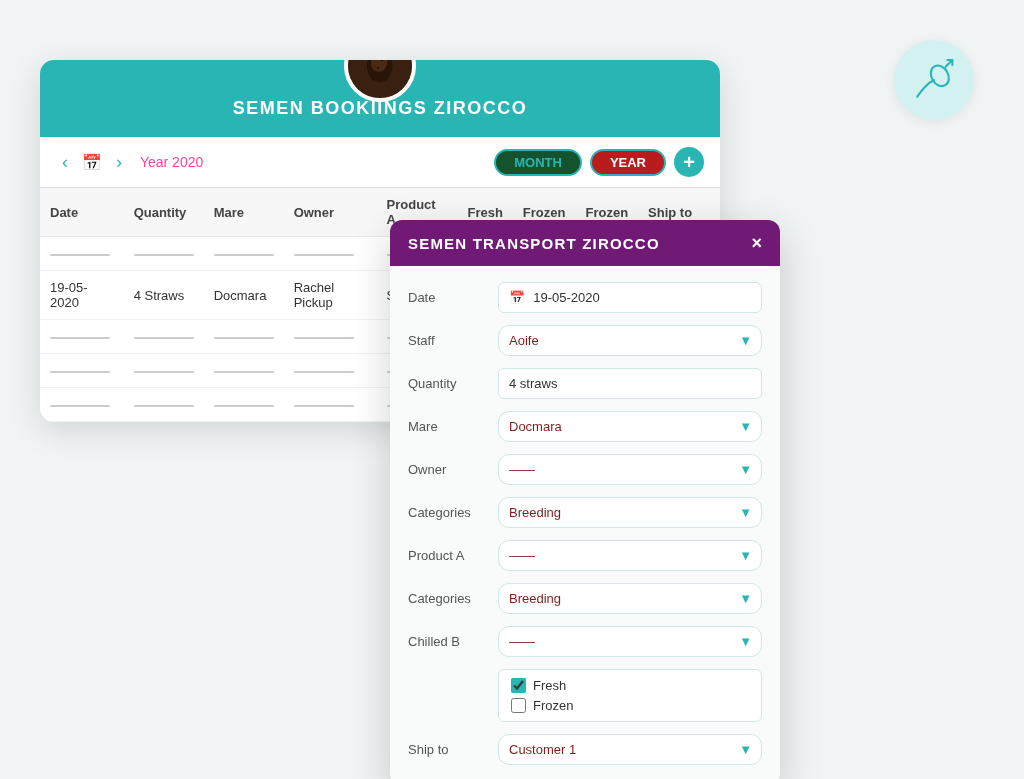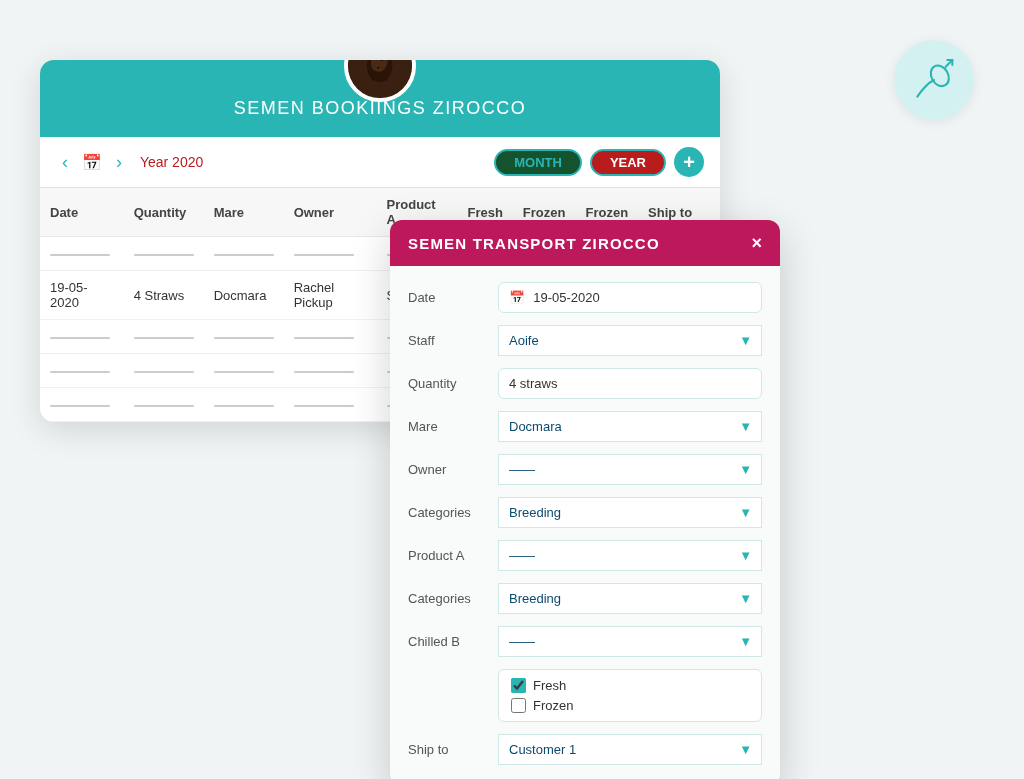--- a/index.html
+++ b/index.html
@@ -51,21 +51,21 @@
     }
 
     .horse-avatar svg {
       width: 100%;
       height: 100%;
     }
 
     .table-title {
       color: #fff;
       font-size: 18px;
-      font-weight: 400;
+      font-weight: 700;
       letter-spacing: 1.5px;
       text-transform: uppercase;
       margin-top: 20px;
     }
 
     .table-toolbar {
       display: flex;
       align-items: center;
       padding: 10px 16px;
       background: #fff;
@@ -82,21 +82,21 @@
       padding: 2px 6px;
     }
 
     .calendar-icon {
       color: #888;
       font-size: 16px;
     }
 
     .year-label {
       font-size: 14px;
-      color: #b91c1c;
+      color: #ec4899;
       margin-left: 4px;
     }
 
     .toolbar-spacer { flex: 1; }
 
     .btn-month {
       background: #14532d;
       border: 2px solid #2ab5b5;
       color: #2ab5b5;
       border-radius: 20px;
@@ -194,21 +194,21 @@
       left: 390px;
       width: 390px;
       background: #fff;
       border-radius: 12px;
       box-shadow: 0 12px 40px rgba(0,0,0,0.18);
       overflow: hidden;
       z-index: 10;
     }
 
     .modal-header {
-      background: #be185d;
+      background: #701a75;
       display: flex;
       align-items: center;
       justify-content: space-between;
       padding: 14px 18px;
     }
 
     .modal-title {
       color: #fff;
       font-size: 15px;
       font-weight: 700;
@@ -273,24 +273,24 @@
     .form-select-wrap {
       flex: 1;
       position: relative;
       display: flex;
       align-items: center;
     }
 
     .form-select {
       width: 100%;
       border: 1.5px solid #d0e8e8;
-      border-radius: 0;
+      border-radius: 11px;
       padding: 7px 30px 7px 10px;
       font-size: 13px;
-      color: #0c4a6e;
+      color: #7f1d1d;
       background: #fff;
       appearance: none;
       outline: none;
       cursor: pointer;
     }
 
     .select-arrow {
       position: absolute;
       right: 10px;
       pointer-events: none;

